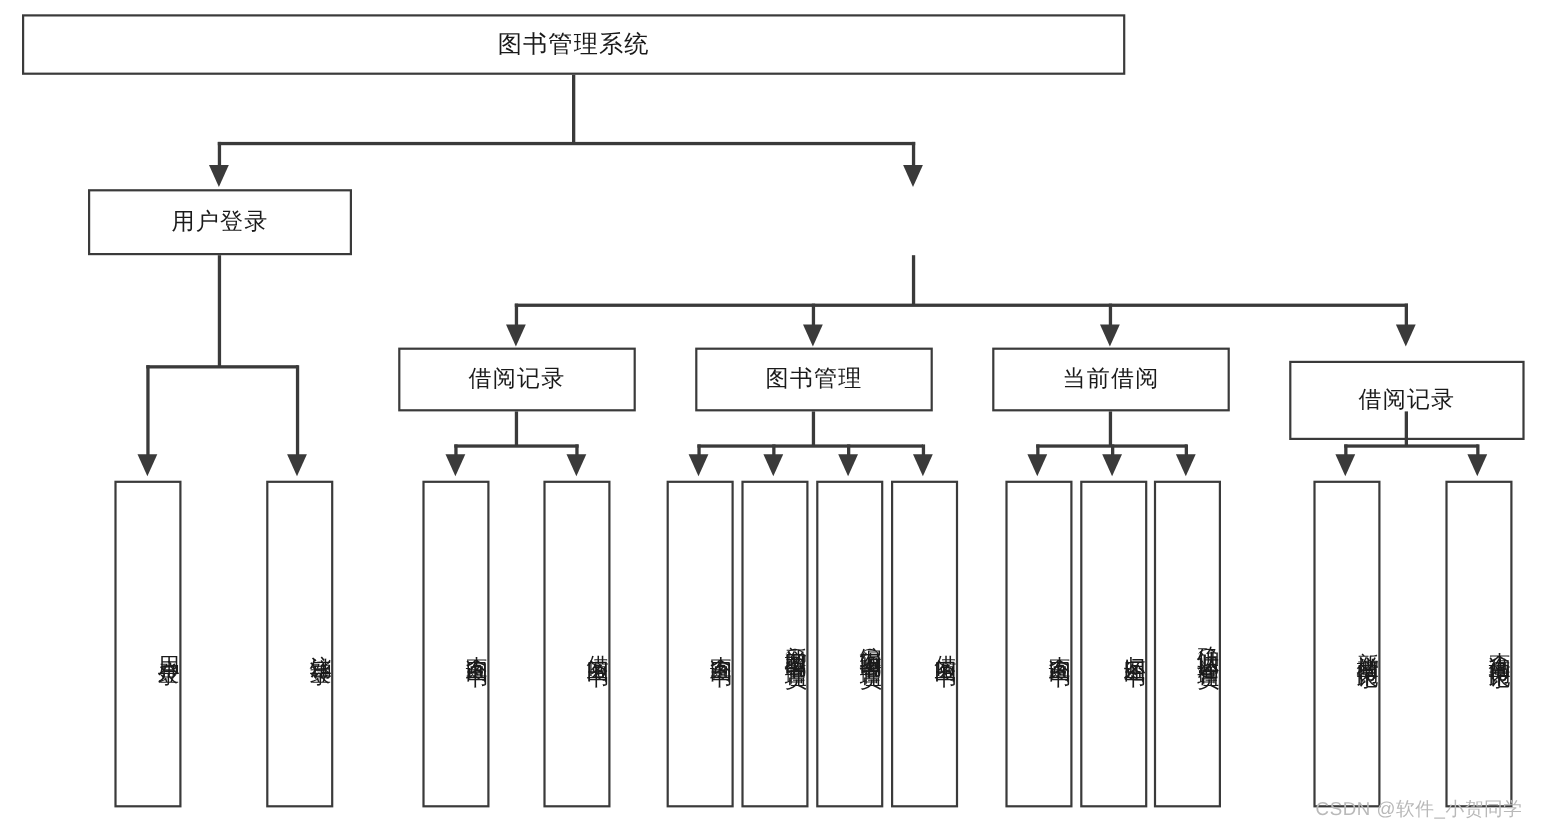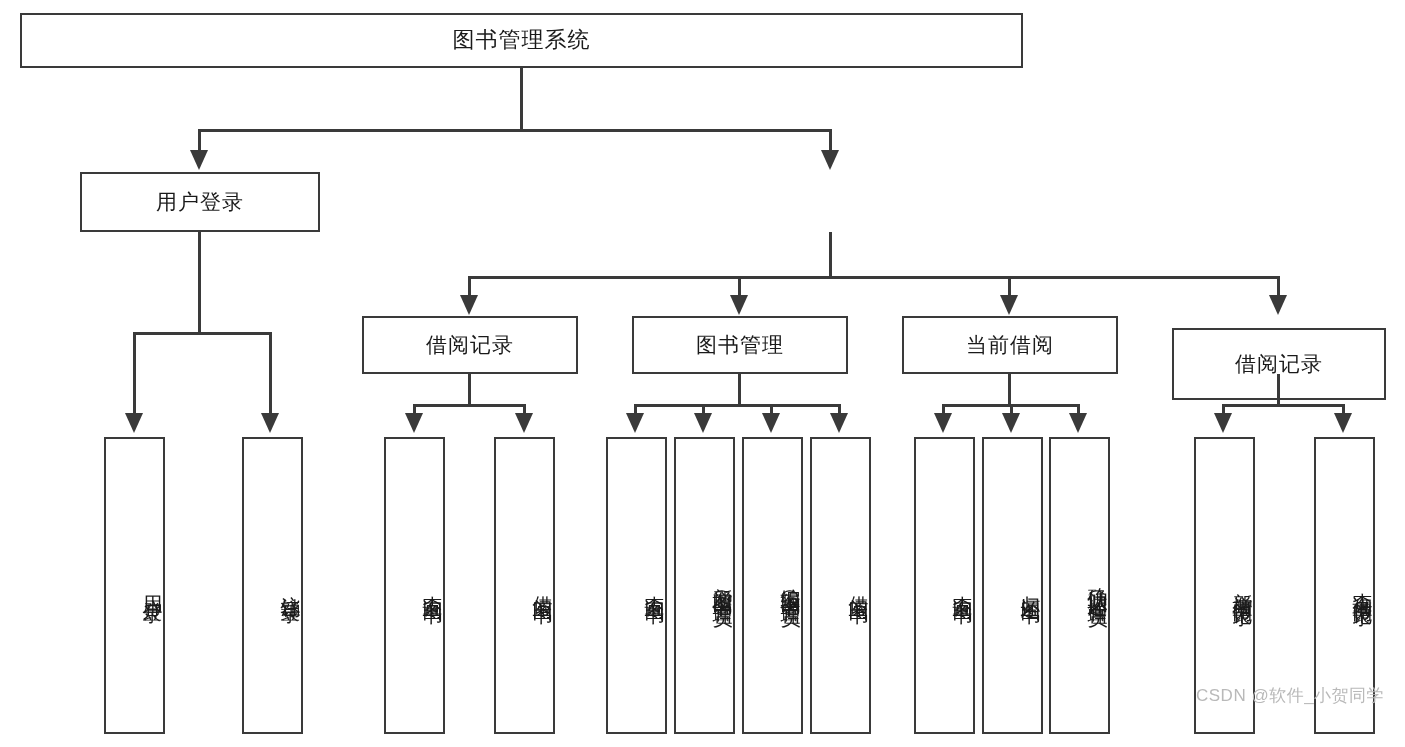--- a/index.html
+++ b/index.html
@@ -203,15 +203,15 @@
     <span>确认归还（管理员）</span>
   </div>
 
   <div class="node v" style="left:1194px;top:437px;width:61px;height:297px;">
     <span>新增借阅记录</span>
   </div>
   <div class="node v" style="left:1314px;top:437px;width:61px;height:297px;">
     <span>查询借阅记录</span>
   </div>
 
-  <div id="watermark" style="left:1196px;top:684px;">CSDN @软件_小贺同学</div>
+  <div id="watermark" style="left:1196px;top:724px;">CSDN @软件_小贺同学</div>
 
 </div>
 
 </body></html>

